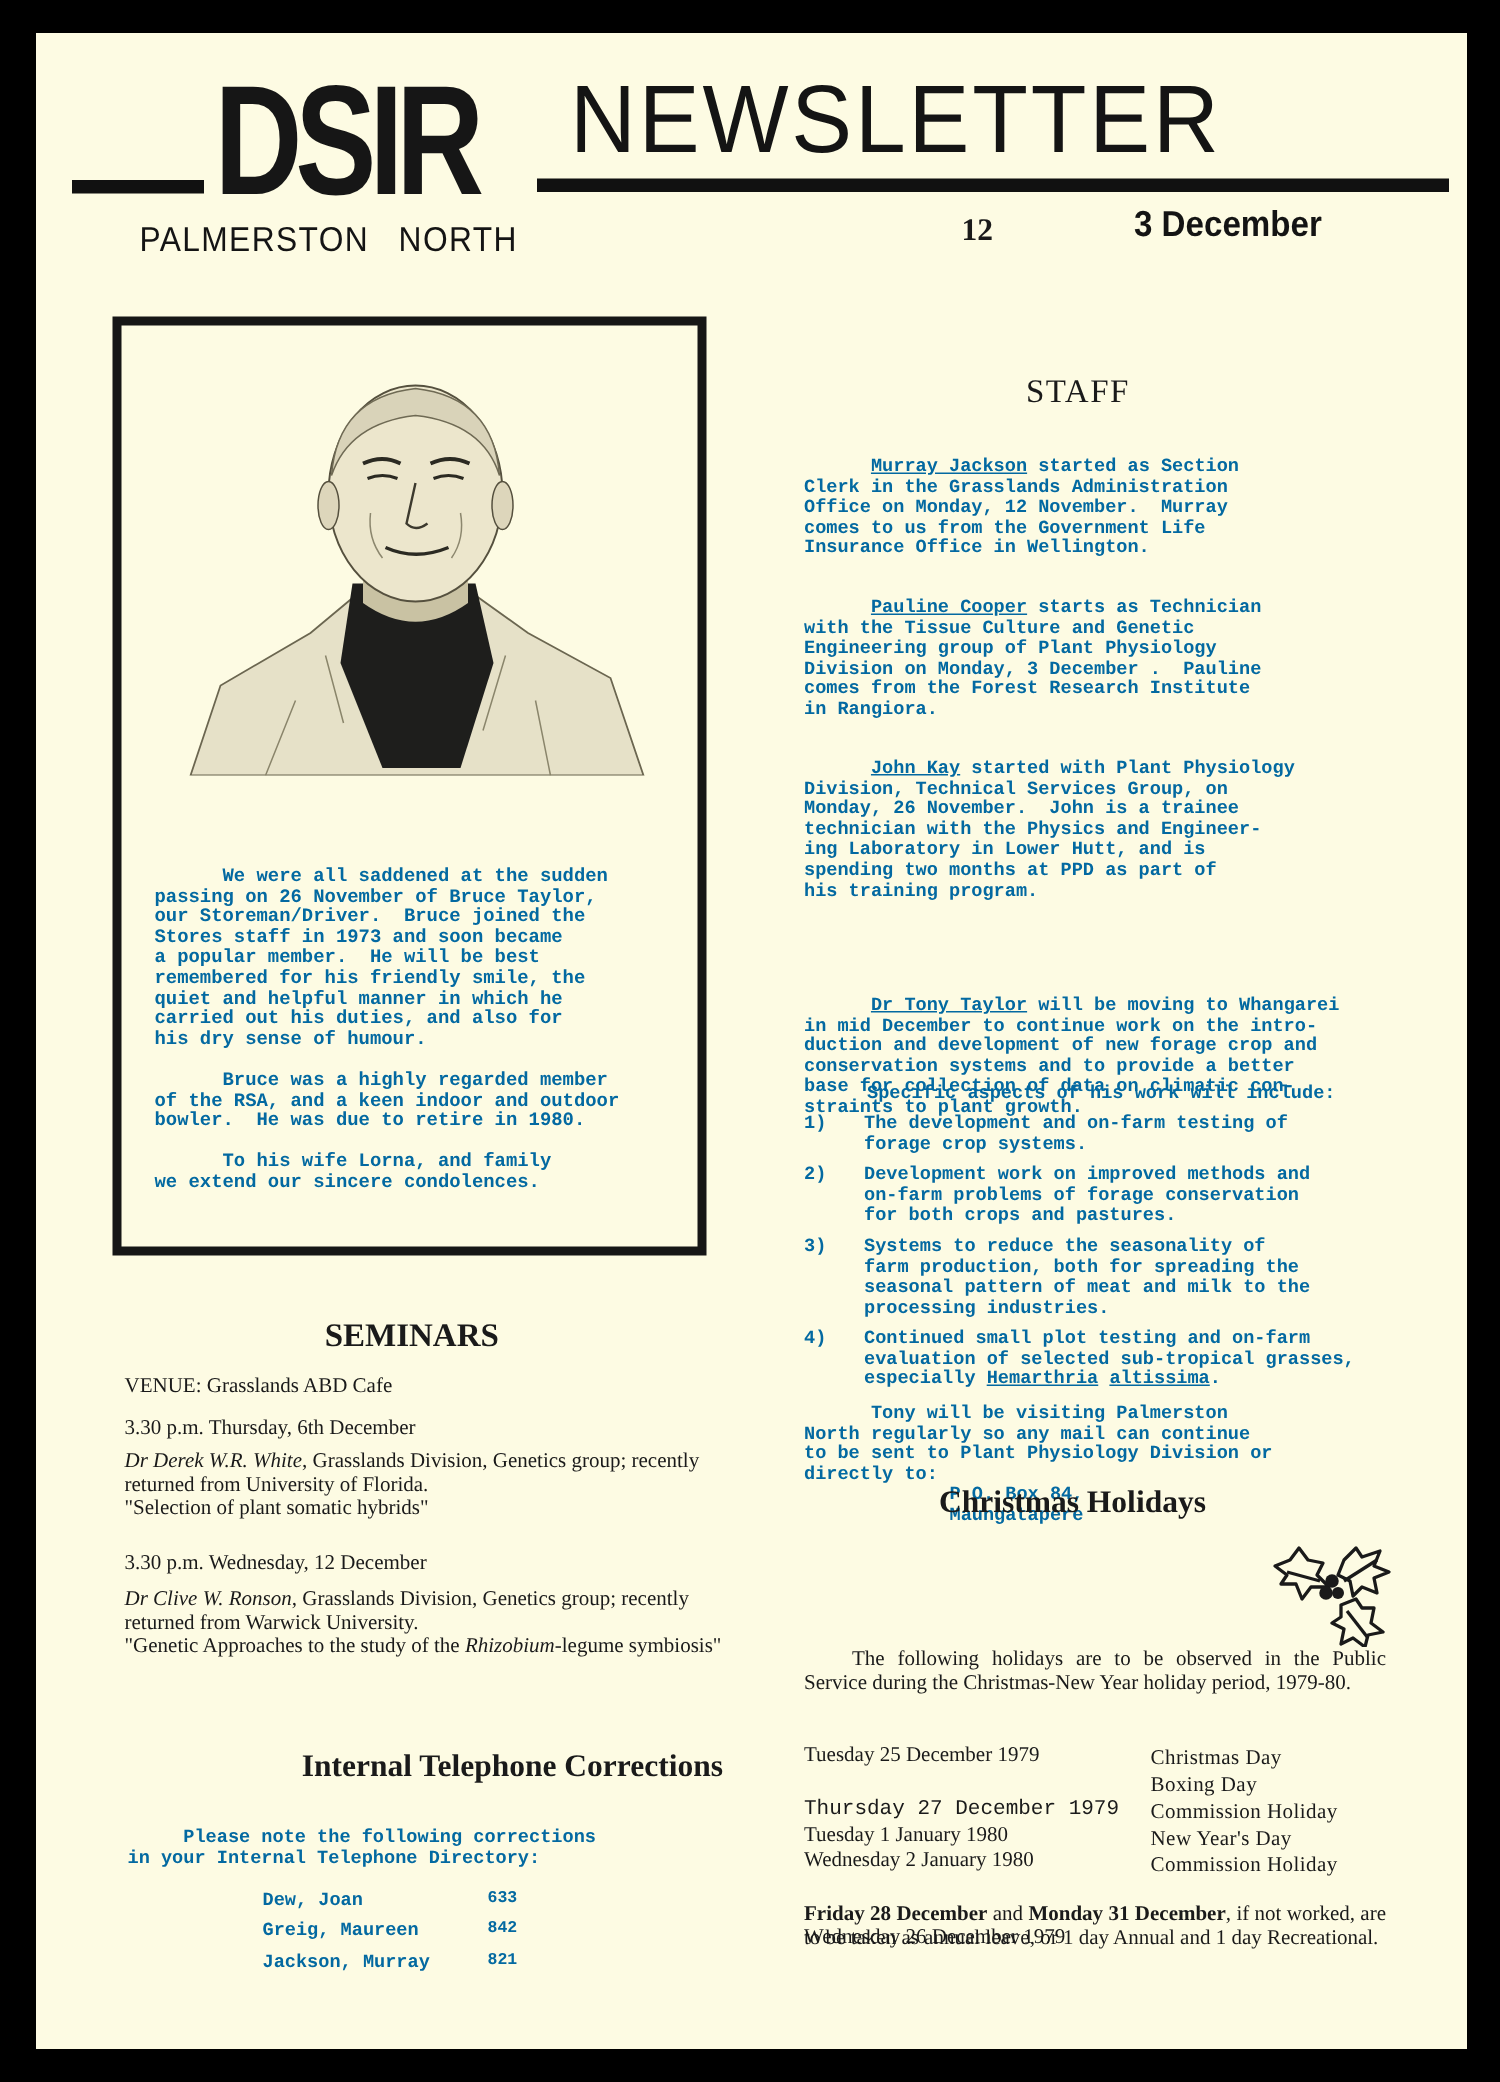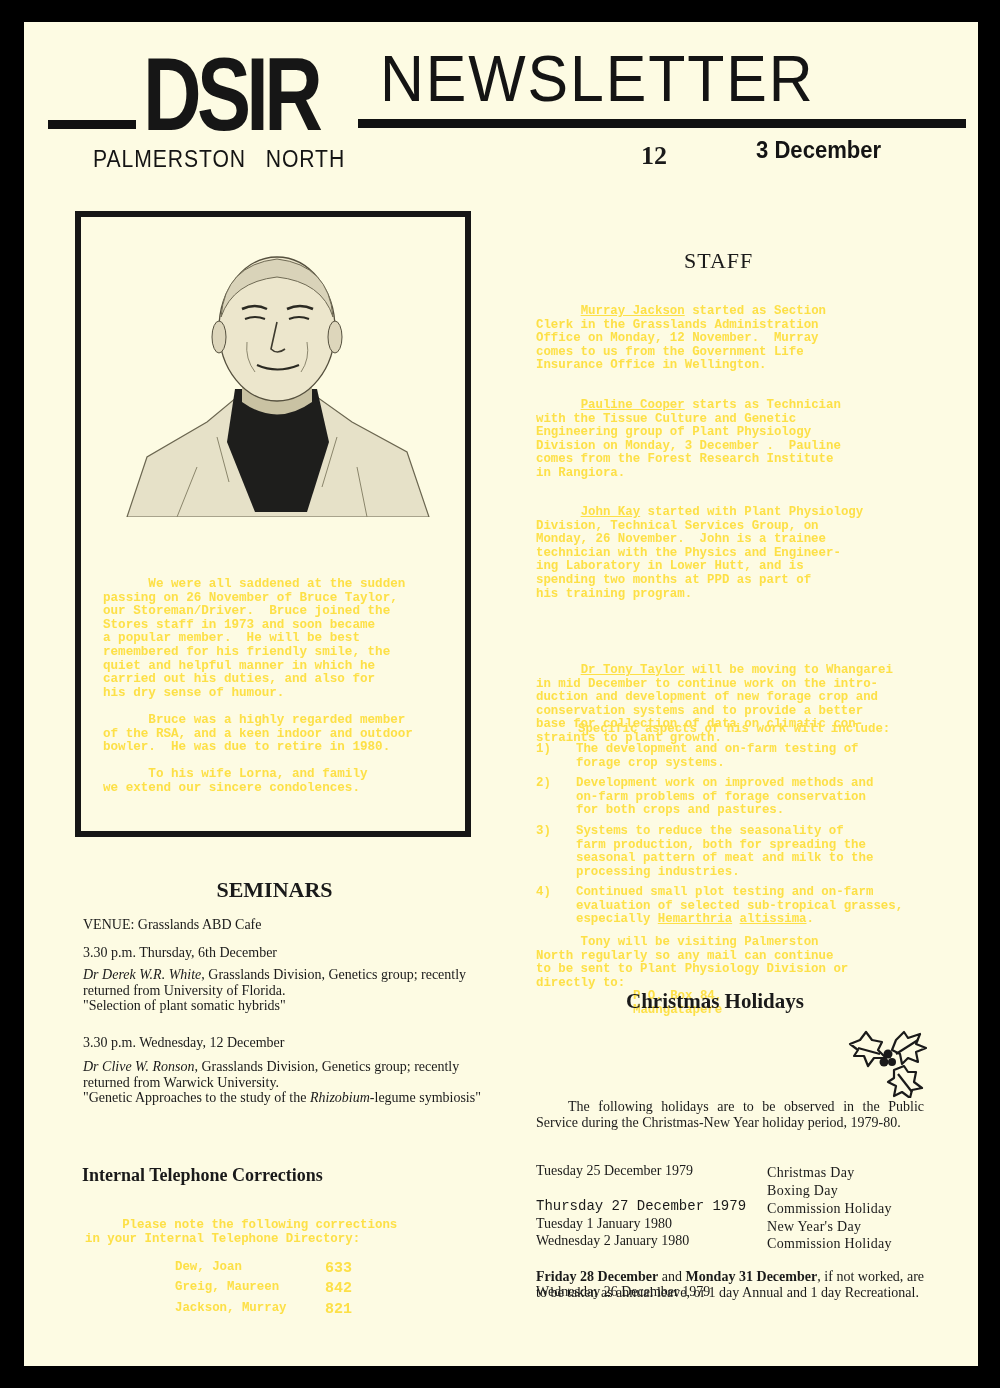--- a/index.html
+++ b/index.html
@@ -1,50 +1,50 @@
 <!DOCTYPE html>
 <html><head>
 <meta charset="utf-8">
 <style>
   html, body { margin:0; padding:0; }
   body { width:1000px; height:1388px; background:#000; position:relative; overflow:hidden; }
   .paper { position:absolute; left:24px; top:22px; width:954px; height:1344px; background:#fdfbe3; }
   .abs { position:absolute; }
-  .mono { font-family:"Liberation Mono","DejaVu Sans Mono",monospace; font-weight:bold; color:#fde047; }
+  .mono { font-family:"Liberation Mono","DejaVu Sans Mono",monospace; font-weight:bold; color:#0369a1; }
   .serif { font-family:"Liberation Serif","DejaVu Serif",serif; color:#1a1a1a; }
   .sans { font-family:"Liberation Sans","DejaVu Sans",sans-serif; color:#141414; }
 
   
   .rule { position:absolute; background:#111; height:9px; }
   .dsir { left:143px; top:46px; width:220px; height:96px; font-family:"Liberation Sans",sans-serif; font-weight:bold;
           font-size:104px; line-height:96px; letter-spacing:-6px; color:#161616; transform:scaleX(0.78); transform-origin:left top; }
   .newsletter { left:380px; top:44px; font-size:64px; line-height:70px; letter-spacing:2px; font-weight:normal; transform:scaleX(0.95); transform-origin:left top; }
   .place { left:93px; top:146px; font-size:23px; letter-spacing:1px; word-spacing:14px; transform:scaleX(0.92); transform-origin:left top; }
-  .issue { left:641px; top:141px; font-size:26px; font-weight:bold; }
+  .issue { left:641px; top:141px; font-size:21px; font-weight:bold; }
   .date { left:756px; top:136px; font-size:24px; font-weight:bold; transform:scaleX(0.92); transform-origin:left top; }
 
   
   .obit { left:75px; top:211px; width:384px; height:614px; border:6px solid #161616; }
   .photo { position:absolute; left:36px; top:20px; width:318px; height:280px; }
   .obit-name { position:absolute; left:0; width:384px; top:306px; text-align:center; font-size:23px; font-weight:bold; letter-spacing:1px; }
   .obit-text { position:absolute; left:22px; top:361px; width:350px; font-size:12.6px; line-height:13.6px; white-space:pre; }
 
   h2 { margin:0; }
   .staff-title { left:684px; top:248px; font-size:22px; letter-spacing:1px; }
   .staff-para { left:536px; width:400px; font-size:12.4px; line-height:13.6px; white-space:pre; }
   .u { text-decoration:underline; }
 
   .seminars-title { left:82px; width:385px; top:877px; text-align:center; font-size:22px; font-weight:bold; }
   .sem-line { left:83px; width:400px; font-size:14px; line-height:16px; }
   .sem-block { left:83px; width:400px; font-size:14px; line-height:15.5px; }
 
-  .tel-title { left:82px; width:400px; top:1165px; text-align:left; font-size:18px; font-weight:bold; }
+  .tel-title { left:82px; width:400px; top:1165px; text-align:right; font-size:21px; font-weight:bold; }
   .tel-intro { left:85px; top:1219px; font-size:12.4px; line-height:13.6px; white-space:pre; }
   .tel-row { left:175px; font-size:12.4px; }
-  .tel-num { left:325px; font-size:15px; }
+  .tel-num { left:325px; font-size:11px; }
 
   .xmas-title { left:626px; top:989px; font-size:21px; font-weight:bold; }
   .xmas-intro { left:536px; top:1099px; width:388px; font-size:14px; line-height:16px; text-align:justify; }
   .hol-date { left:536px; font-size:14px; }
   .hol-name { left:767px; font-size:14px; letter-spacing:0.3px; }
   .xmas-note { left:536px; top:1269px; width:388px; font-size:14px; line-height:16px; text-align:justify; }
   .holly { left:846px; top:1026px; width:90px; height:72px; }
 </style>
 </head>
 <body>

